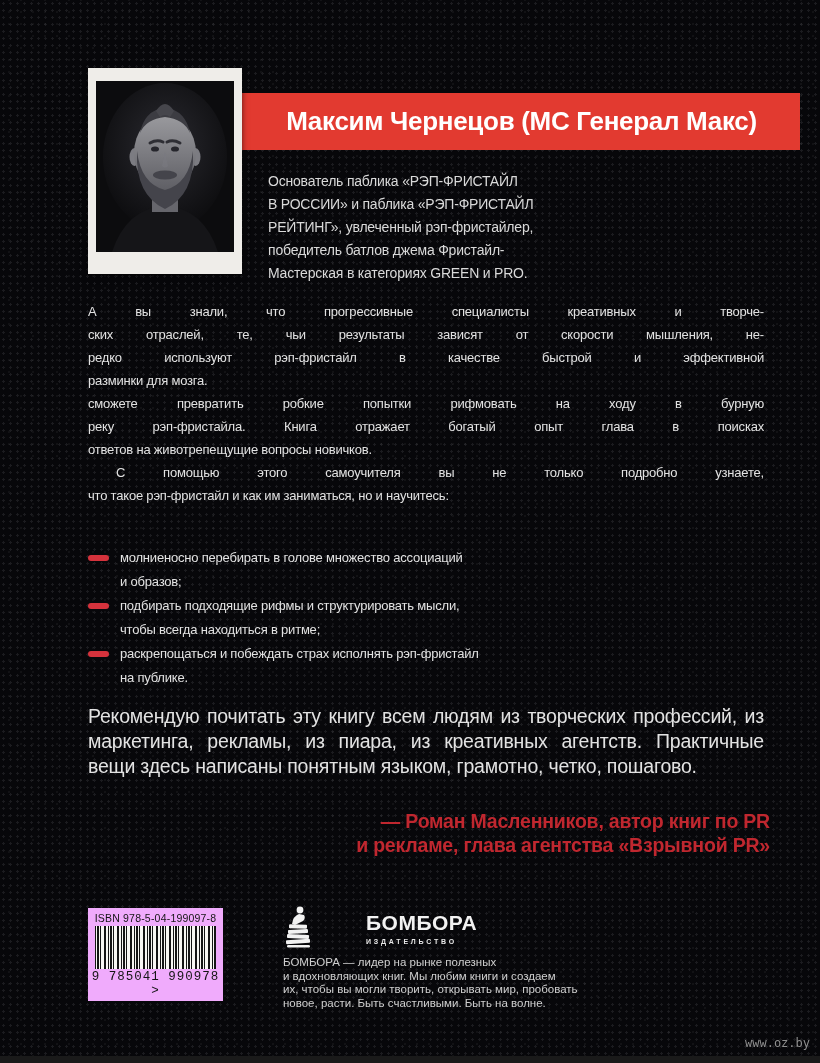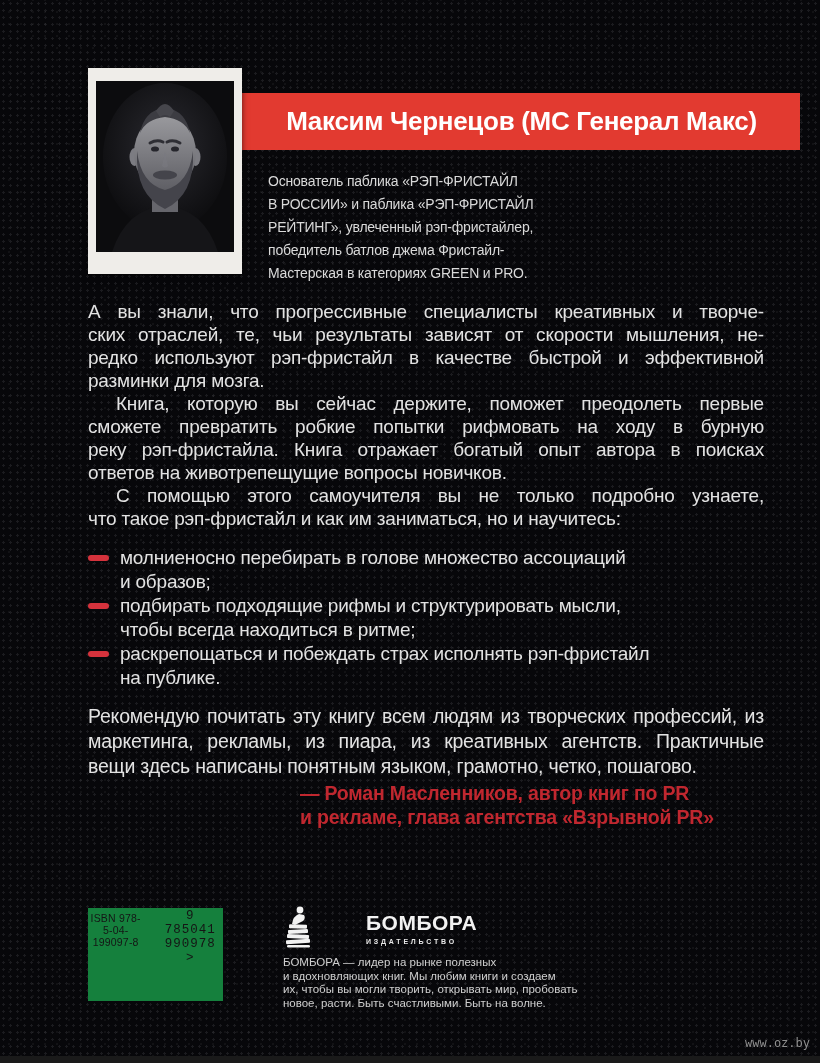--- a/index.html
+++ b/index.html
@@ -33,41 +33,41 @@
     box-shadow:0 2px 6px rgba(0,0,0,.6);
   }
   .polaroid svg{ display:block; }
 
   
   .bio{ left:268px; top:170px; width:370px; }
   .bio .line{ font-size:14px; line-height:23px; color:#d9d9d9; white-space:nowrap; letter-spacing:-0.2px; }
 
   
   .bodytext{ left:88px; top:300px; width:676px; }
-  .line{ font-size:19px; line-height:23px; white-space:nowrap; letter-spacing:-0.2px; }
+  .line{ font-size:13px; line-height:23px; white-space:nowrap; letter-spacing:-0.2px; }
   .j{ white-space:normal; text-align:justify; text-align-last:justify; }
   .indent{ padding-left:28px; }
 
   
   .bullets{ left:88px; top:546px; width:676px; }
   .bullet-row{ display:flex; align-items:flex-start; }
   .marker{ flex:0 0 21px; height:6px; margin:9px 11px 0 0; border-radius:3px; background:#d5323c; }
   .bullet-lines .line{ line-height:24px; }
 
   
   .rec{ left:88px; top:704px; width:676px; }
   .rec .line{ line-height:25px; font-size:19.5px; }
 
-  .attr{ left:300px; top:781px; width:470px; text-align:left; }
+  .attr{ left:300px; top:809px; width:470px; text-align:right; }
   .attr .line{ color:#c0272f; font-weight:bold; font-size:19.5px; line-height:24px; white-space:nowrap; }
 
   
   .barcode-card{
-    left:88px; top:908px; width:135px; height:93px; background:#15803d;
-    display:flex; flex-direction:row;
+    left:88px; top:908px; width:135px; height:93px; background:#f0abfc;
+    display:flex; flex-direction:column;
   }
   .isbn{ font-size:10.5px; color:#151515; text-align:center; padding-top:4px; letter-spacing:0.2px; }
   .bars{
     margin:2px 7px 0 7px; height:52px;
     background:repeating-linear-gradient(90deg,
       #141414 0 1px, #f7f6f2 1px 2px,
       #141414 2px 4px, #f7f6f2 4px 5px,
       #141414 5px 6px, #f7f6f2 6px 9px,
       #141414 9px 11px, #f7f6f2 11px 13px);
   }
@@ -137,23 +137,22 @@
     <div class="line">РЕЙТИНГ», увлеченный рэп-фристайлер,</div>
     <div class="line">победитель батлов джема Фристайл-</div>
     <div class="line">Мастерская в категориях GREEN и PRO.</div>
   </div>
 
   <div class="abs bodytext">
     <div class="line j">А вы знали, что прогрессивные специалисты креативных и творче-</div>
     <div class="line j">ских отраслей, те, чьи результаты зависят от скорости мышления, не-</div>
     <div class="line j">редко используют рэп-фристайл в качестве быстрой и эффективной</div>
     <div class="line">разминки для мозга.</div>
-    <div class="line j indent">Книга, которую вы сейчас держите, поможет преодолеть первые</div>
     <div class="line j">сможете превратить робкие попытки рифмовать на ходу в бурную</div>
-    <div class="line j">реку рэп-фристайла. Книга отражает богатый опыт автора в поисках</div>
+    <div class="line j">реку рэп-фристайла. Книга отражает богатый опыт глава в поисках</div>
     <div class="line">ответов на животрепещущие вопросы новичков.</div>
     <div class="line j indent">С помощью этого самоучителя вы не только подробно узнаете,</div>
     <div class="line">что такое рэп-фристайл и как им заниматься, но и научитесь:</div>
   </div>
 
   <div class="abs bullets">
     <div class="bullet-row">
       <div class="marker"></div>
       <div class="bullet-lines">
         <div class="line">молниеносно перебирать в голове множество ассоциаций</div>

